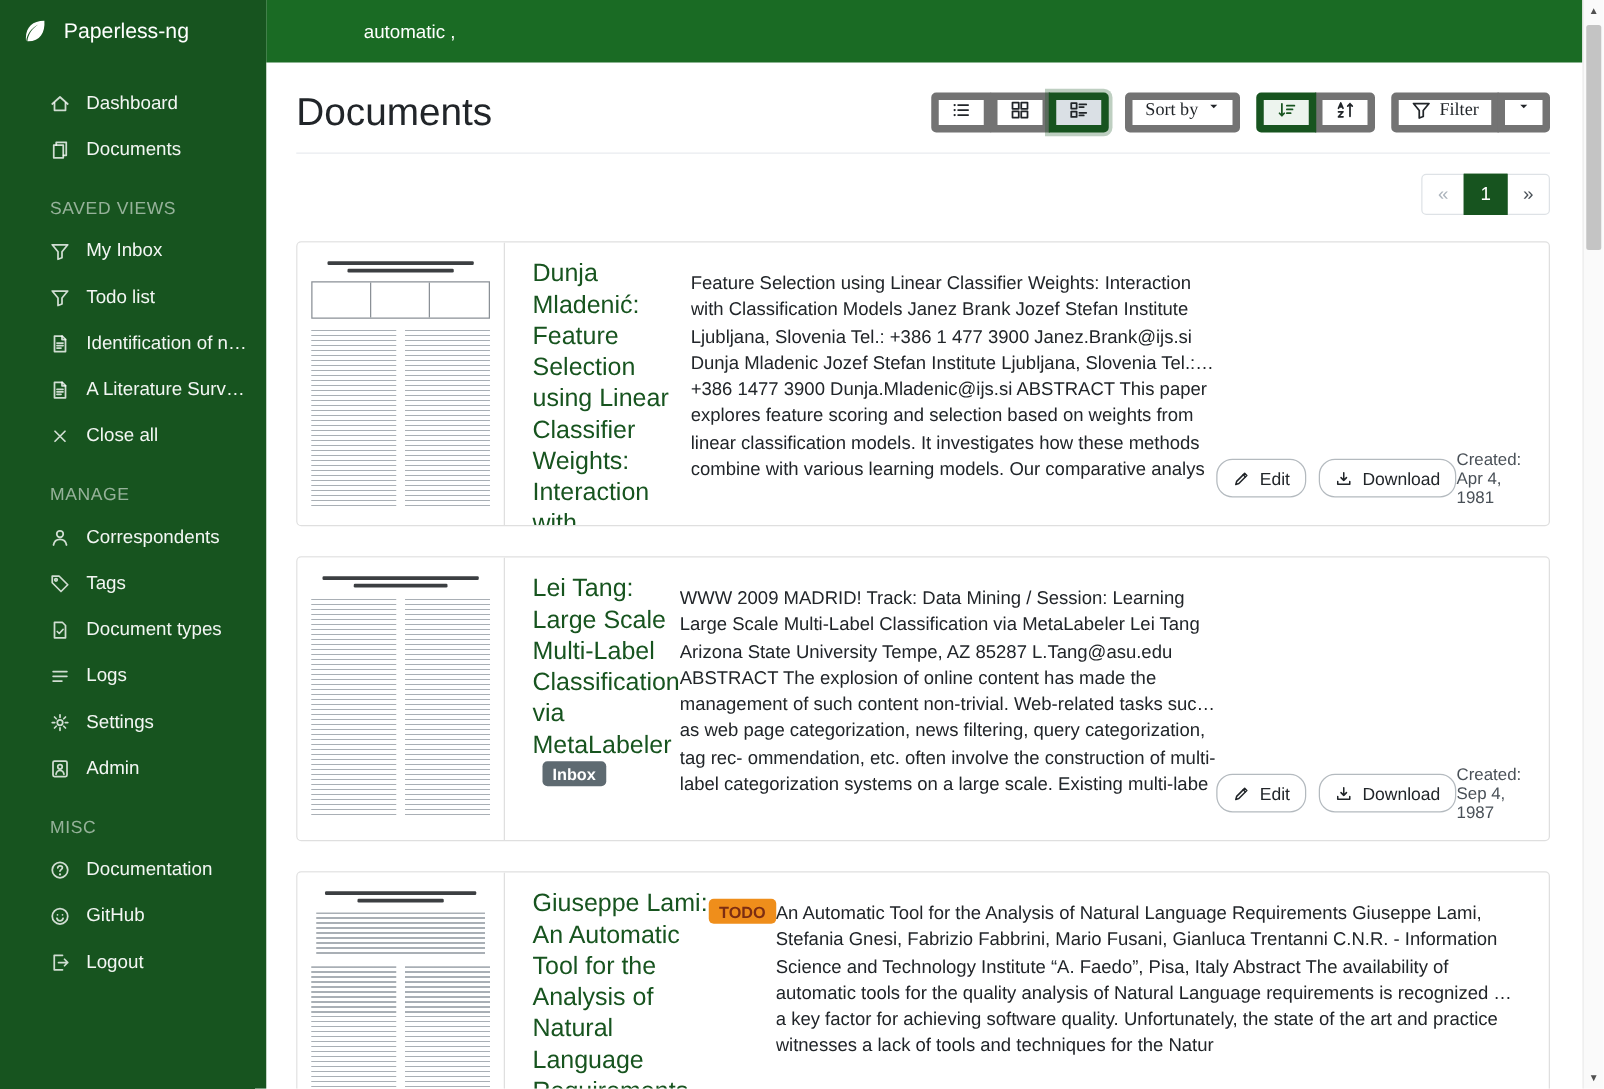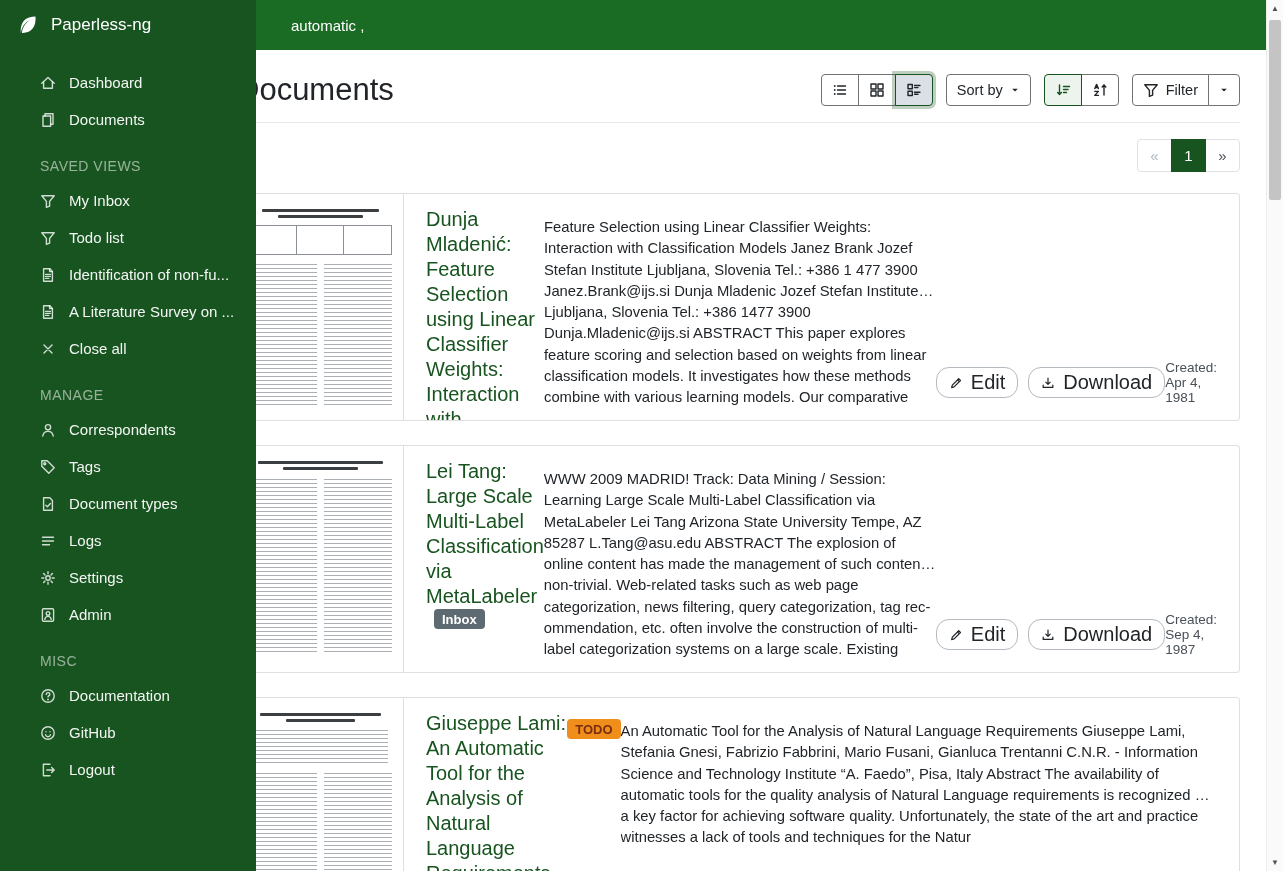--- a/index.html
+++ b/index.html
@@ -10,21 +10,21 @@
     font-family: "Liberation Sans", sans-serif; background: #fff; color: #212529;
   }
 
   
   .ic { width: 16px; height: 16px; flex: none; display: block; }
   .ic * { fill: none; stroke: currentColor; stroke-width: 1.4; stroke-linecap: round; stroke-linejoin: round; }
   .ic .f { fill: currentColor; stroke: none; }
   .ic.sm { width: 14px; height: 14px; }
 
   
-  .sidebar { position: absolute; left: 0; top: 0; width: 256px; height: 100%;
+  .sidebar { position: absolute; left: 0; top: 0; width: 213px; height: 100%;
              background: var(--brand-green, #17541f); z-index: 3; }
   .brand { display: flex; align-items: center; gap: 11px; height: 50px; padding: 0 16px;
            color: #fff; font-size: 17px; cursor: pointer; }
   .logo { width: 24px; height: 24px; flex: none; }
   .nav { padding-top: 14px; margin-left: 16px; }
   .nav-item { display: flex; align-items: center; gap: 13px; height: 37px; padding: 0 12px 0 24px;
               color: rgba(255,255,255,.95); font-size: 15px; cursor: pointer;
               white-space: nowrap; overflow: hidden; }
   .nav-item .ic { color: rgba(255,255,255,.8); }
   .nav-item span { overflow: hidden; text-overflow: ellipsis; }
@@ -48,23 +48,23 @@
 
   
   .content { position: absolute; left: 213px; top: 50px; right: 17px; bottom: 0;
              background: #fff; padding: 22px 26px 0 24px; overflow: hidden; }
   .page-head { display: flex; align-items: center; justify-content: space-between;
                padding-bottom: 14px; border-bottom: 1px solid #e9ecef; }
   .page-title { margin: 0; font-size: 31px; font-weight: 400; color: #212529; }
 
   .toolbar { display: flex; align-items: center; gap: 13px; }
   .btn-group { display: flex; }
-  .btn { display: inline-flex; align-items: center; justify-content: center; gap: 7px;
-         height: 32px; padding: 0 10px; background: #fff; border: 1px solid #737373;
-         color: #212529; font-size: 14.5px; cursor: pointer; font-family: Liberation Sans, sans-serif; }
+  .btn { display: inline-flex; justify-content: center; gap: 7px;
+         height: 32px; padding: 0 10px; background: #fff; border: 6px solid #737373;
+         color: #212529; font-size: 14.5px; cursor: pointer; font-family: Liberation Serif, serif; }
   .btn-group .btn:first-child { border-radius: 4px 0 0 4px; }
   .btn-group .btn:last-child { border-radius: 0 4px 4px 0; }
   .btn-group .btn:not(:first-child) { margin-left: -1px; }
   .btn.single { border-radius: 4px; }
   .btn.active-view { background: #dae0e5; border-color: var(--brand-green, #17541f);
                      box-shadow: 0 0 0 3px rgba(23,84,31,.28); position: relative; z-index: 1; }
   .btn.active-sort { color: var(--brand-green, #17541f); border-color: var(--brand-green, #17541f);
                      background: #edf4ee; position: relative; z-index: 1; }
   .caret { width: 10px; height: 10px; }
 
@@ -101,21 +101,21 @@
   .badge.inbox { background: var(--inbox-badge, #5e6a71); color: #fff; margin-left: 8px; vertical-align: 3px; }
   .badge.todo { background: var(--todo-badge-bg, #ef8e1b); color: var(--todo-badge-text, #7c2d12); }
   .badge-row { margin-top: 8px; }
   .excerpt { margin-top: 10px; font-size: 14.8px; line-height: 1.44; color: #212529;
              display: -webkit-box; -webkit-box-orient: vertical; overflow: hidden; -webkit-line-clamp: 4; }
   .excerpt.clamp5 { -webkit-line-clamp: 5; }
   .card-foot { margin-top: auto; display: flex; align-items: center; }
   .actions { display: flex; gap: 10px; }
   .act-btn { display: inline-flex; align-items: center; gap: 8px; height: 31px; padding: 0 12px;
              border: 1px solid #b4babf; border-radius: 13px; background: #fff; color: #212529;
-             font-size: 20px; cursor: pointer; font-family: inherit; }
+             font-size: 14px; cursor: pointer; font-family: inherit; }
   .created { margin-left: auto; color: #495057; font-size: 13.5px; }
 </style>
 </head>
 <body>
 
 <aside class="sidebar">
   <div class="brand">
     <svg class="logo" viewBox="0 0 24 24">
       <path d="M19.5 3.5C10 3.5 5 8.5 4.7 17.2c0 .9 0 1.8.2 2.8.9-5.9 4-10.4 9.6-13.4C9.6 10 6.6 14.3 5.9 19.9 15.6 20.3 20.3 13.5 19.5 3.5z" fill="#ffffff"></path>
     </svg>

